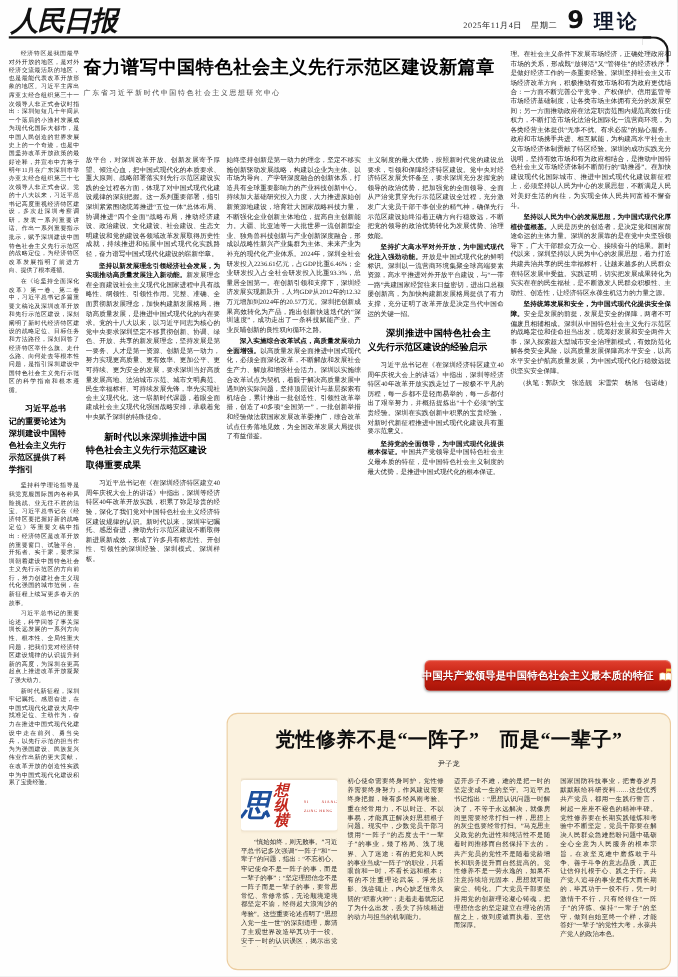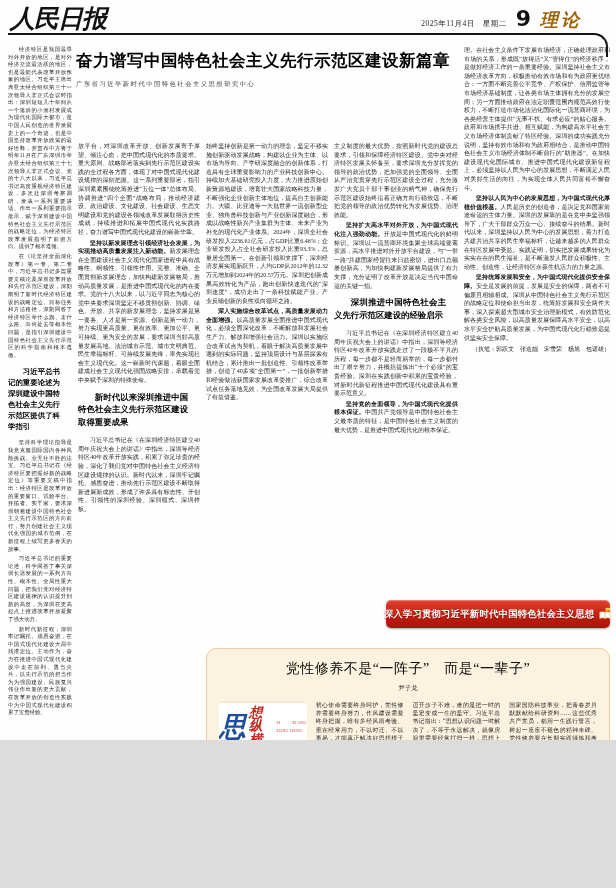--- a/index.html
+++ b/index.html
@@ -1,36 +1,36 @@
 <!DOCTYPE html>
 <html><head>
 <meta charset="utf-8">
 <style>
   html,body { margin:0; padding:0; background:#dcdcdc; }
   .page {
-    position:relative; width:616px; height:740px; margin:0 auto;
+    position:relative; width:616px; height:888px; margin:0 auto;
     background:#fefefe; overflow:hidden;
     font-family:"Liberation Serif", serif; color:#1c1c1c;
   }
   
   .masthead {
     position:absolute; left:10px; top:2px;
     font-family:"DejaVu Serif", serif; font-style:italic; font-weight:bold;
     font-size:25px; letter-spacing:-1px; color:#111;
   }
   .header-rule { position:absolute; left:8px; top:14px; width:584px; height:19px; border-bottom:2px solid #151515; }
   .header-corner {
     position:absolute; left:584px; top:33px; width:24px; height:24px;
     border-top:2px solid #151515; border-right:2px solid #151515;
     border-top-right-radius:14px; box-sizing:border-box;
   }
   .header-right { position:absolute; right:34px; top:6px; display:flex; align-items:baseline; gap:9px;justify-content:center; }
   .date-line { font-size:7.5px; color:#222; letter-spacing:0.5px; }
   .page-num { font-family:"DejaVu Sans", sans-serif; font-size:22px; font-weight:bold; color:#111; }
-  .section-name { font-size:18px; font-weight:bold; letter-spacing:3px; color:#a16207;font-style:italic; }
+  .section-name { font-size:18px; font-weight:bold; letter-spacing:3px; color:#0f172a; }
 
   
   .headline-block { position:absolute; left:76px; top:50px; width:384px; }
   .main-title { font-size:16.5px; font-weight:900; letter-spacing:0.5px; color:#000; line-height:22px; }
   .sub-title { font-size:10.5px; font-weight:bold; margin-top:8px; color:#000; }
   .art-byline { font-size:6.3px; margin-top:8px; letter-spacing:1.5px; color:#444; }
 
   
   .col {
     position:absolute; font-size:6px; line-height:8.6px;
@@ -63,21 +63,21 @@
     text-shadow:0 1px 1px rgba(90,0,0,.6); white-space:nowrap;
   }
   .banner-icon { width:14px; height:14px; flex:0 0 auto; }
 
   
   .box {
     position:absolute; left:206px; top:648px; width:404px; height:234px;
     background:#fbf2df; border:1.5px solid #eccda0; border-radius:10px;
     box-sizing:border-box; padding:11px 12px 8px 12px;
   }
-  .box-title { text-align:center; font-size:14px; font-weight:400; letter-spacing:0.5px; color:#0d0d0d; }
+  .box-title { text-align:center; font-size:18px; font-weight:700; letter-spacing:0.5px; color:#0d0d0d; }
   .box-byline { text-align:center; font-size:6.5px; margin-top:6px; color:#333; }
   .box-cols { display:flex; gap:9px; margin-top:8px; height:154px; overflow:hidden; }
   .box-col { flex:1; font-size:5.9px; line-height:8.2px; text-align:justify; overflow:hidden; color:#2a2a2a; }
   .box-col p { margin:0; text-indent:2em; }
   .box-col p.cont { text-indent:0; }
   .logo-box {
     background:#ffffff; border-radius:3px; height:46px; margin:2px 0 7px 0;
     display:flex; align-items:center; justify-content:center; gap:3px;
     box-shadow:0 0 3px rgba(120,80,20,.18);
   }
@@ -135,21 +135,21 @@
   </div>
 
   <div class="col col5">
     <p class="cont">理。在社会主义条件下发展市场经济，正确处理政府和市场的关系，形成既“放得活”又“管得住”的经济秩序，是做好经济工作的一条重要经验。深圳坚持社会主义市场经济改革方向，积极推动有效市场和有为政府更优结合：一方面不断完善公平竞争、产权保护、信用监管等市场经济基础制度，让各类市场主体拥有充分的发展空间；另一方面推动政府在法定职责范围内规范高效行使权力，不断打造市场化法治化国际化一流营商环境，为各类经营主体提供“无事不扰、有求必应”的贴心服务。政府和市场携手共进、相互赋能，为构建高水平社会主义市场经济体制贡献了特区经验。深圳的成功实践充分说明，坚持有效市场和有为政府相结合，是推动中国特色社会主义市场经济体制不断前行的“助推器”。在加快建设现代化国际城市、推进中国式现代化建设新征程上，必须坚持以人民为中心的发展思想，不断满足人民对美好生活的向往，为实现全体人民共同富裕不懈奋斗。</p>
     <p><b class="lead">坚持以人民为中心的发展思想，为中国式现代化厚植价值根基。</b><span>人民是历史的创造者，是决定党和国家前途命运的主体力量。深圳的发展靠的是在党中央坚强领导下，广大干部群众万众一心、接续奋斗的结果。新时代以来，深圳坚持以人民为中心的发展思想，着力打造共建共治共享的民生幸福标杆，让越来越多的人民群众在特区发展中受益。实践证明，切实把发展成果转化为实实在在的民生福祉，是不断激发人民群众积极性、主动性、创造性，让经济特区永葆生机活力的力量之源。</span></p>
     <p><b class="lead">坚持统筹发展和安全，为中国式现代化提供安全保障。</b><span>安全是发展的前提，发展是安全的保障，两者不可偏废且相辅相成。深圳从中国特色社会主义先行示范区的战略定位和使命担当出发，统筹好发展和安全两件大事，深入探索超大型城市安全治理新模式，有效防范化解各类安全风险，以高质量发展保障高水平安全，以高水平安全护航高质量发展，为中国式现代化行稳致远提供坚实安全保障。</span></p>
     <p class="attribution">（执笔：郭跃文　张造靓　宋雪荣　杨旭　包诺雄）</p>
   </div>
 
   <div class="banner">
-    <span class="banner-text">深入学习贯彻习近平新时代中国特色社会主义思想</span>
+    <span class="banner-text">中国共产党领导是中国特色社会主义最本质的特征</span>
     <svg class="banner-icon" viewBox="0 0 16 16">
       <path d="M2 6 Q5 4.6 8 6 Q11 4.6 14 6 L14 13 Q11 11.6 8 13 Q5 11.6 2 13 Z" fill="#ffffff" stroke="#f3c979" stroke-width="0.6"></path>
       <line x1="8" y1="6" x2="8" y2="13" stroke="#e0a43c" stroke-width="0.7"></line>
       <rect x="9.2" y="1" width="4.6" height="3" fill="#f7d24a"></rect>
       <line x1="9.2" y1="1" x2="9.2" y2="6" stroke="#f7d24a" stroke-width="0.9"></line>
     </svg>
   </div>
 
   <div class="box">
     <div class="box-title">党性修养不是“一阵子”　而是“一辈子”</div>

